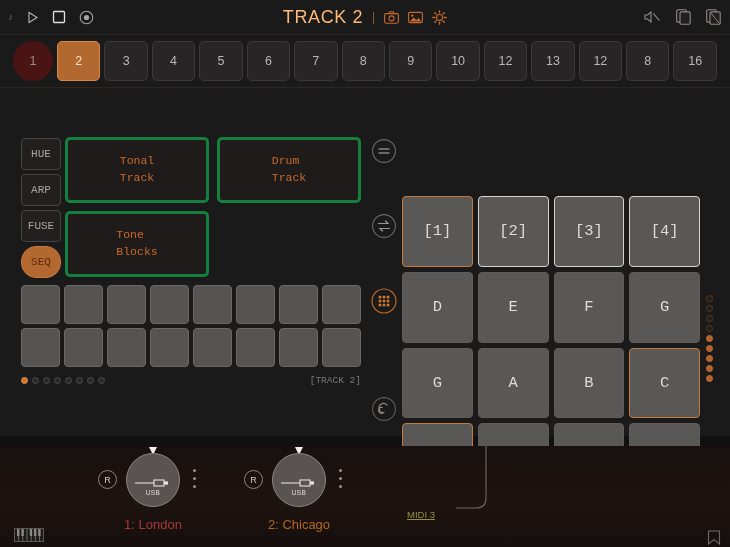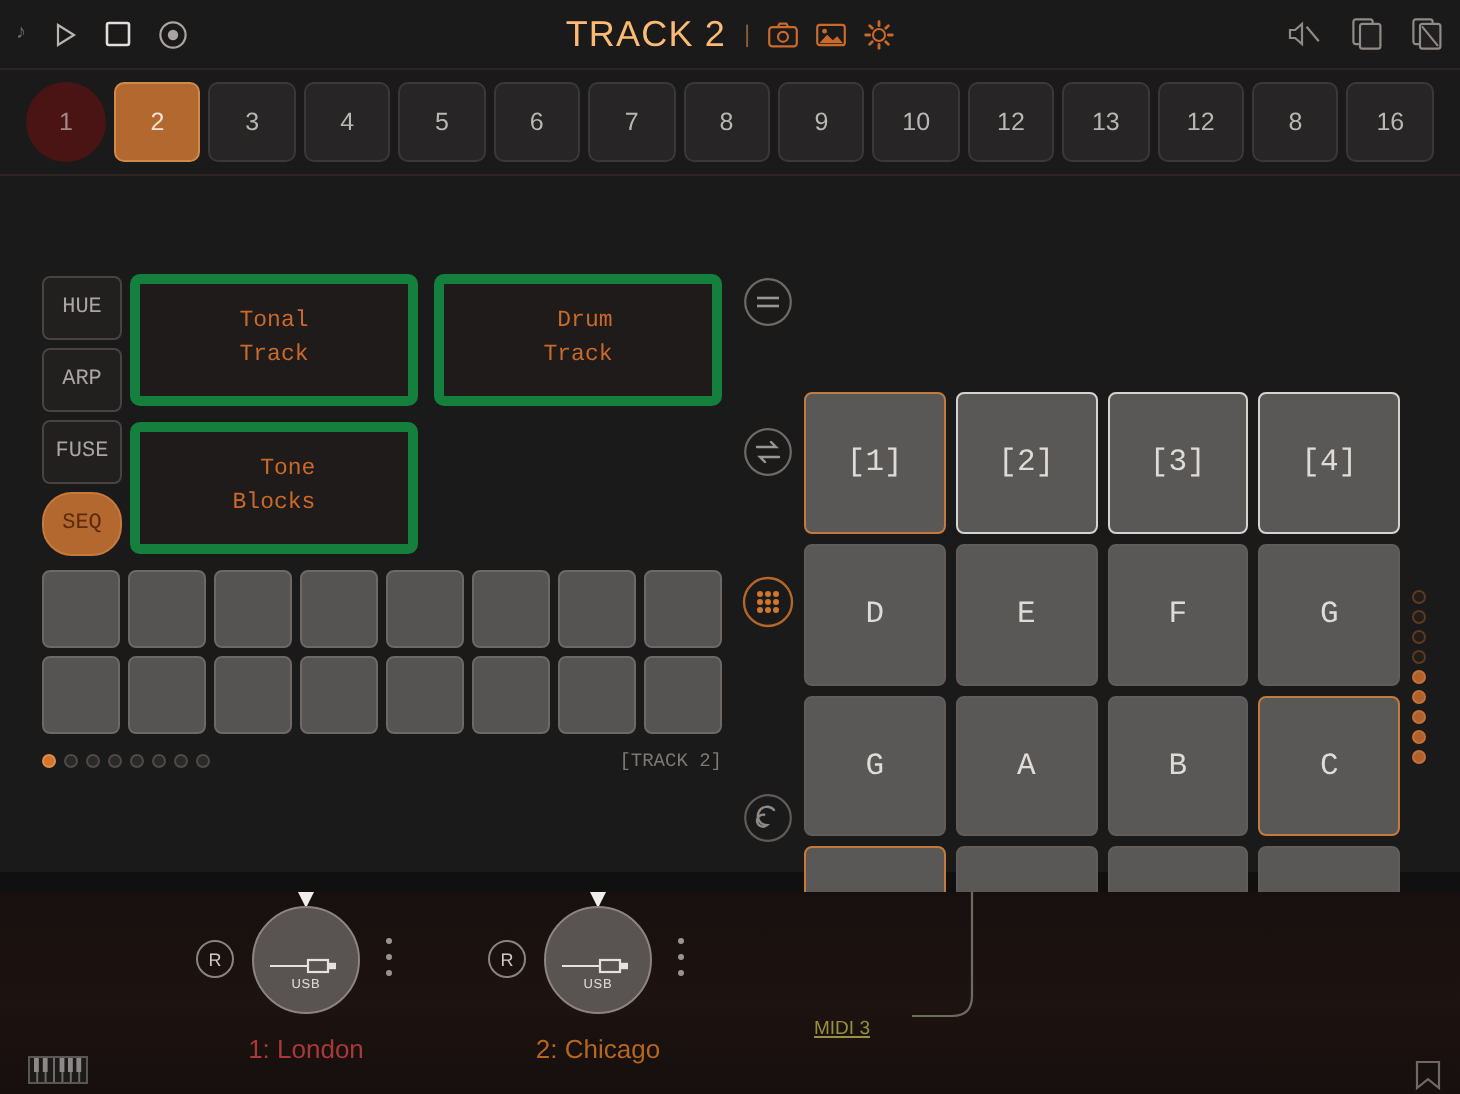--- a/index.html
+++ b/index.html
@@ -70,24 +70,24 @@
     font-size: 11px; display: flex; align-items: center; justify-content: center;
   }
   .mbtn.on { background: #b3682f; border-color: #c8793c; color: #5d2a0a; border-radius: 15px; }
 
   
   #panels {
     position: absolute; left: 65px; top: 49px; width: 296px; height: 140px;
     display: grid; grid-template-columns: 1fr 1fr; grid-template-rows: 1fr 1fr; gap: 8px;
   }
   .panel {
-    border: 5px solid #15803d; border-radius: 5px;
+    border: 3px solid #15803d; border-radius: 5px;
     background: #1e1b1a; color: #c96a2a;
     font-size: 11.5px; line-height: 1.45;
-    display: flex; align-items: center; justify-content: center; text-align: right;
+    display: flex; align-items: center; justify-content: center; text-align: left;
   }
 
   
   #steps {
     position: absolute; left: 21px; top: 197px; width: 340px; height: 82px;
     display: grid; grid-template-columns: repeat(8, 1fr); grid-template-rows: 1fr 1fr; gap: 4px;
   }
   .step { background: #565452; border: 1px solid #6b6866; border-radius: 4px; }
 
   

